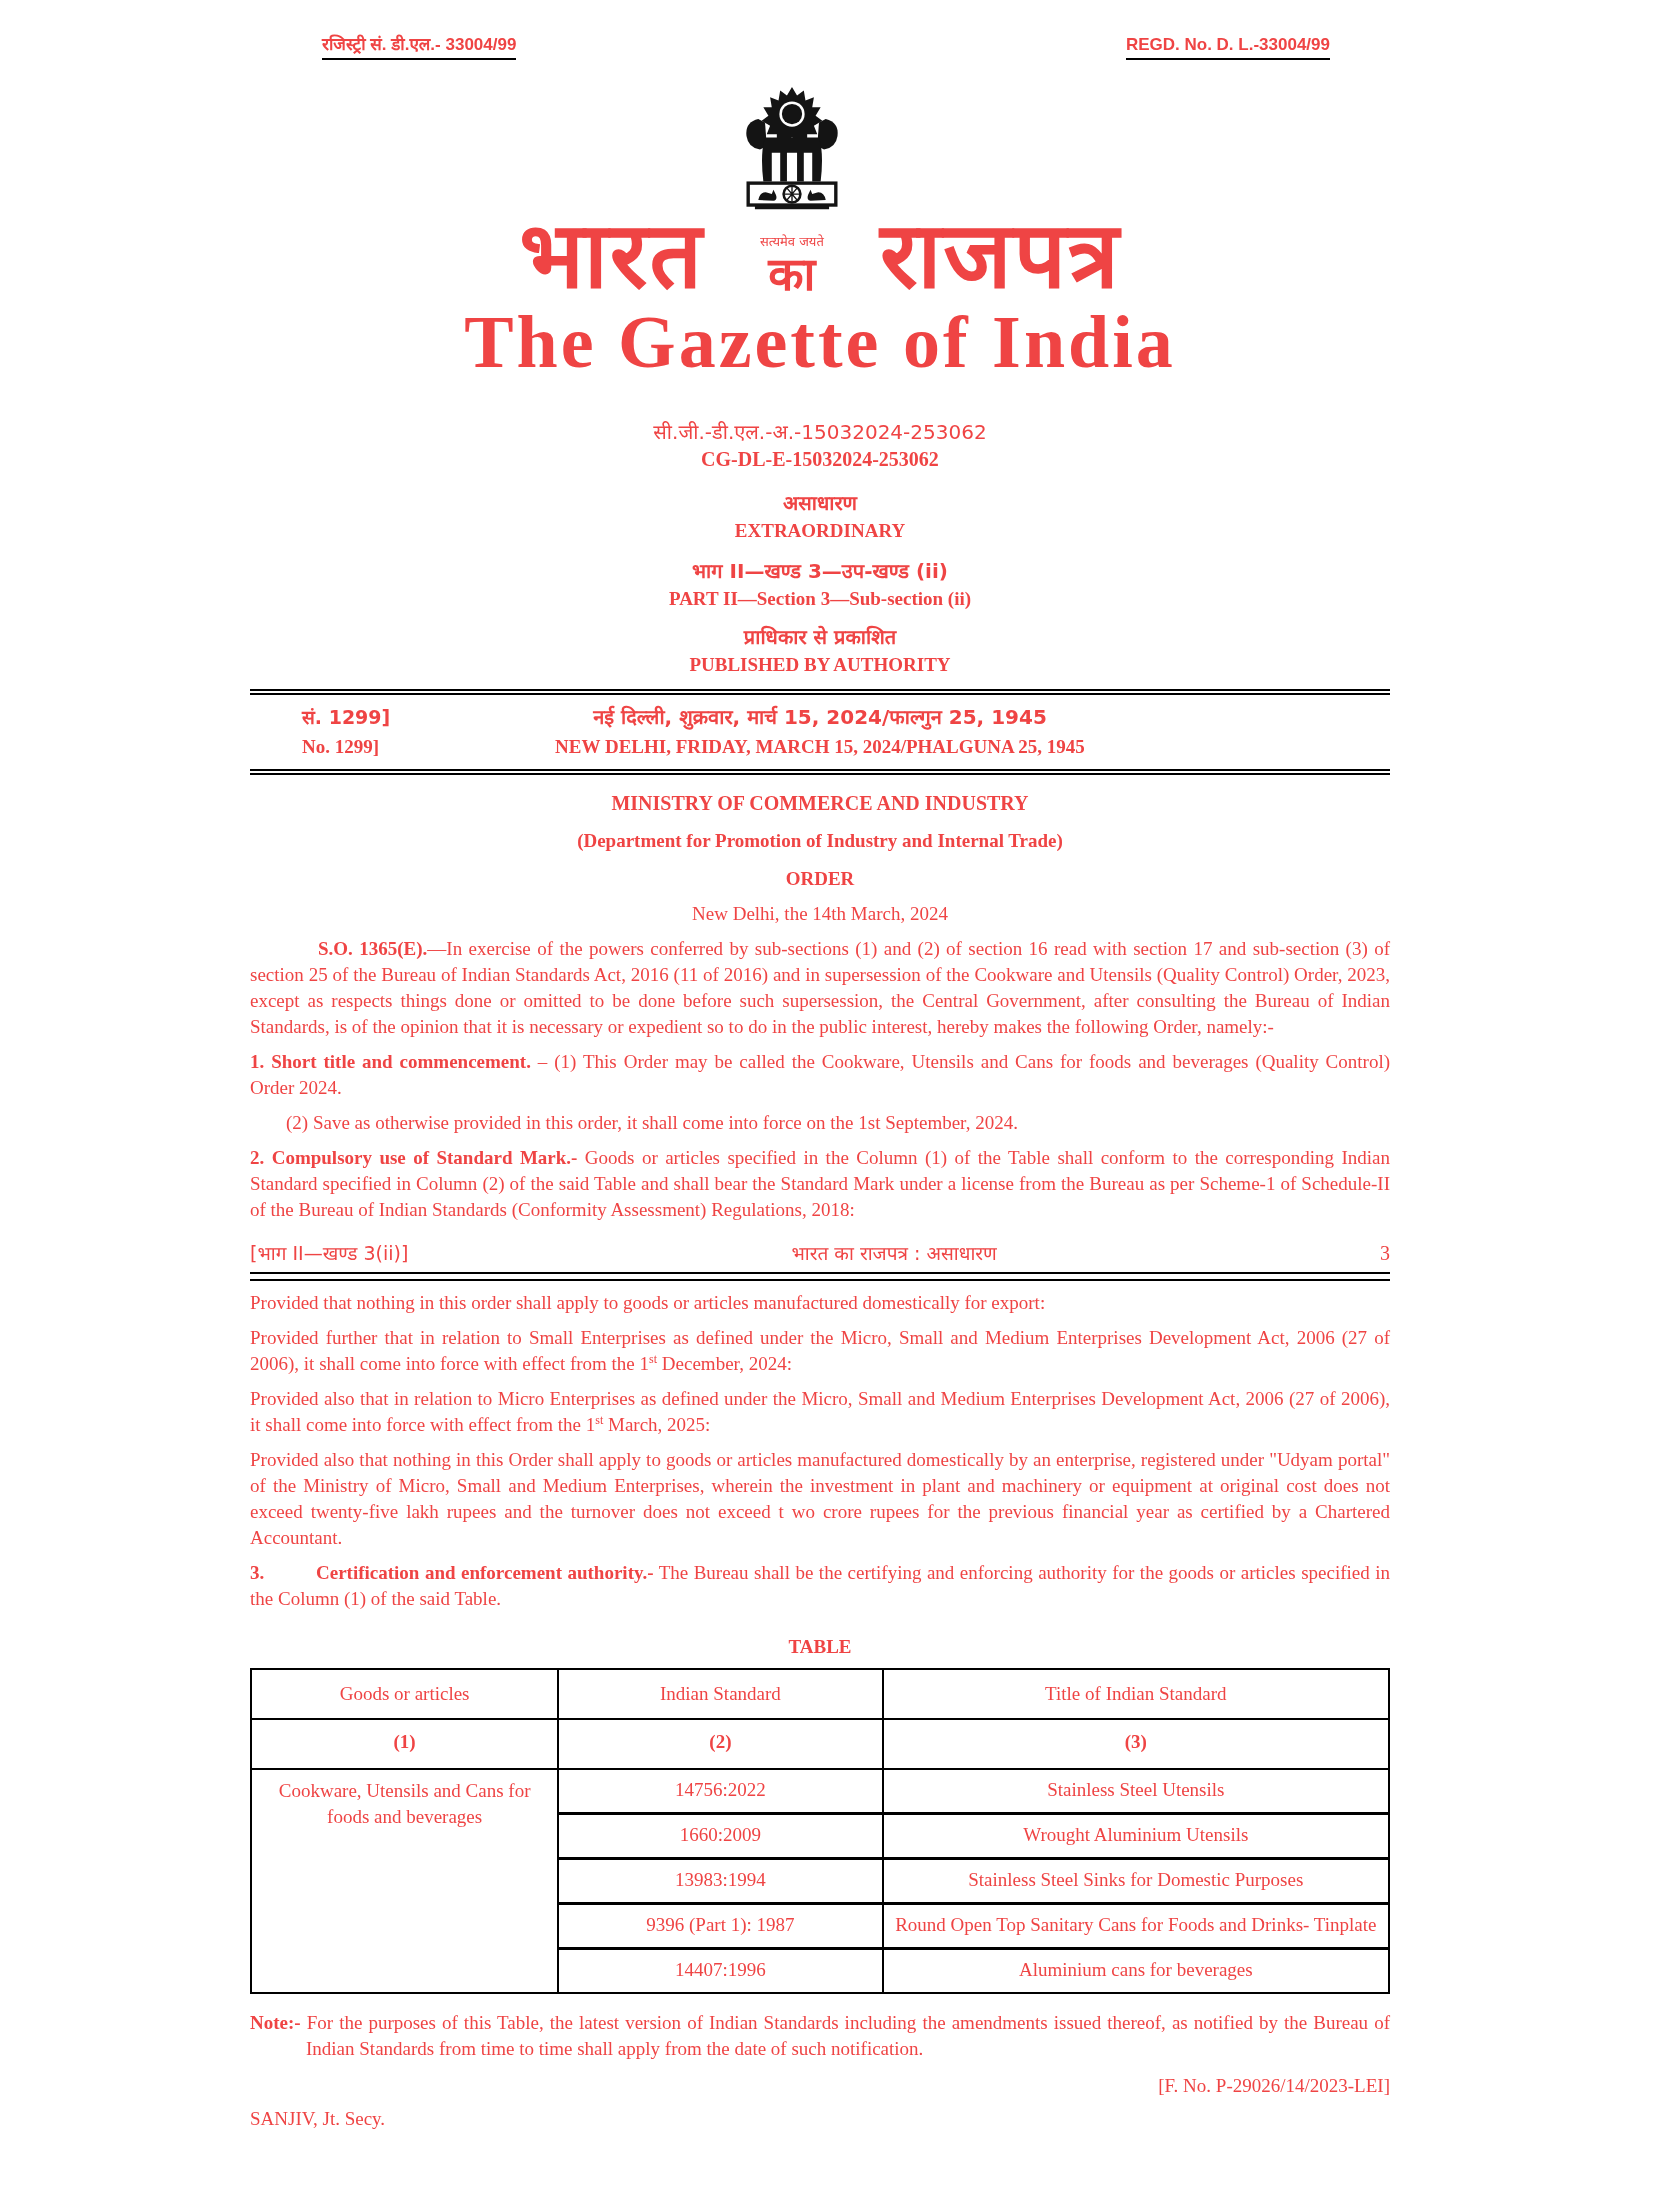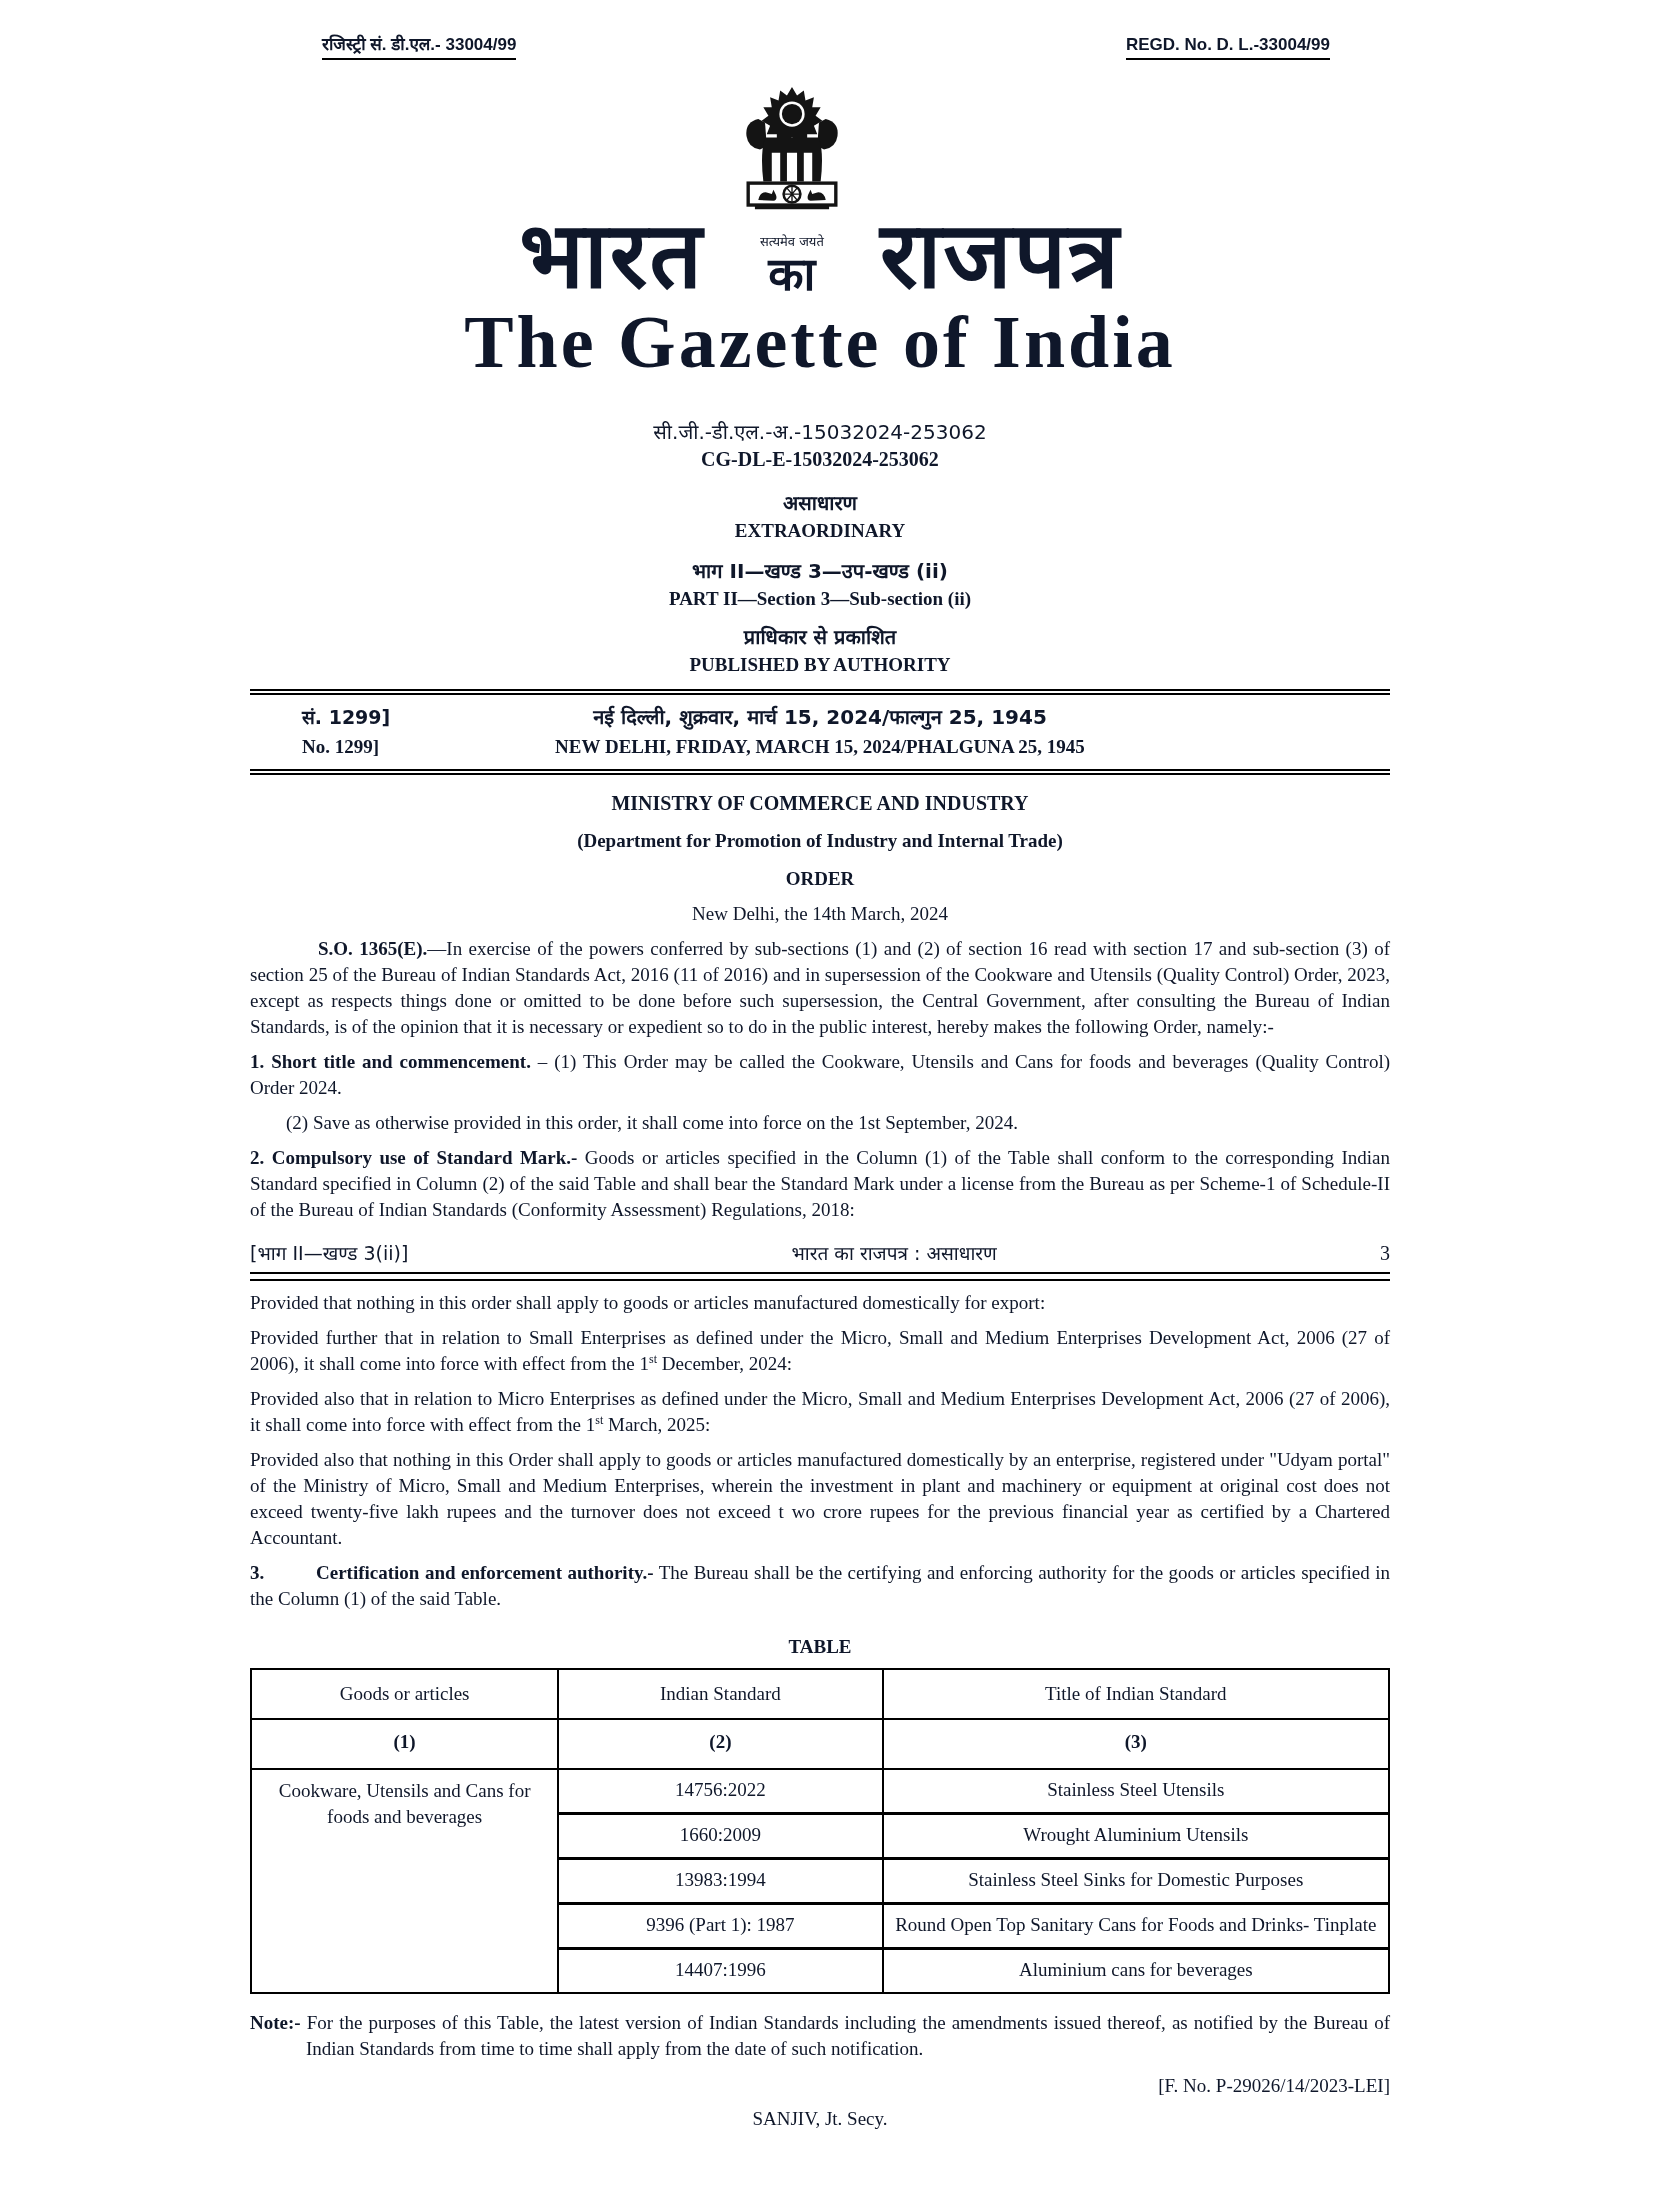--- a/index.html
+++ b/index.html
@@ -3,21 +3,21 @@
 <meta charset="utf-8">
 <style>
   * { margin:0; padding:0; box-sizing:border-box; }
   html,body { background:#ffffff; }
   body { width:1665px; }
   .page {
     position:relative;
     width:1665px; height:2200px;
     padding:34px 275px 0 250px;
     background:#ffffff;
-    color:#0f172a;
+    color:#ef4444;
     font-family:"Liberation Serif","DejaVu Serif",serif;
     font-size:19px; line-height:26px;
     overflow:hidden;
   }
   
   .reg-row { display:flex; justify-content:space-between; padding:0 60px 0 72px; }
   .reg-label {
     font-weight:bold; font-size:17px; line-height:22px;
     border-bottom:2px solid #000; padding-bottom:2px;
     font-family:"Liberation Sans","DejaVu Sans",sans-serif;
@@ -85,21 +85,21 @@
   table.std th, table.std td { border-right:2px solid #000; text-align:center; font-weight:normal; font-size:19px; }
   table.std th:last-child, table.std td:last-child { border-right:none; }
   tr.hdr th { padding:11px 8px; border-bottom:2px solid #000; }
   tr.nums td { padding:9px 8px 13px; border-bottom:2px solid #000; font-weight:bold; }
   td.goods { vertical-align:top; padding:8px 14px; line-height:26px; }
   tr.data td.c2, tr.data td.c3 { padding:7px 10px 9px; line-height:26px; }
   tr.data + tr.data td { border-top:3px solid #000; }
   
   .note { margin-top:16px; padding-left:56px; text-indent:-56px; text-align:justify; line-height:26px; }
   .file-no { margin-top:11px; text-align:right; font-size:19px; line-height:26px; }
-  .signature { margin-top:7px; text-align:center; font-size:19px; line-height:26px; }
+  .signature { margin-top:7px; text-align:left; font-size:19px; line-height:26px; }
 </style>
 </head>
 <body>
 
 <div class="page">
 
   <div class="reg-row">
     <span class="reg-label">रजिस्ट्री सं. डी.एल.- 33004/99</span>
     <span class="reg-label">REGD. No. D. L.-33004/99</span>
   </div>

